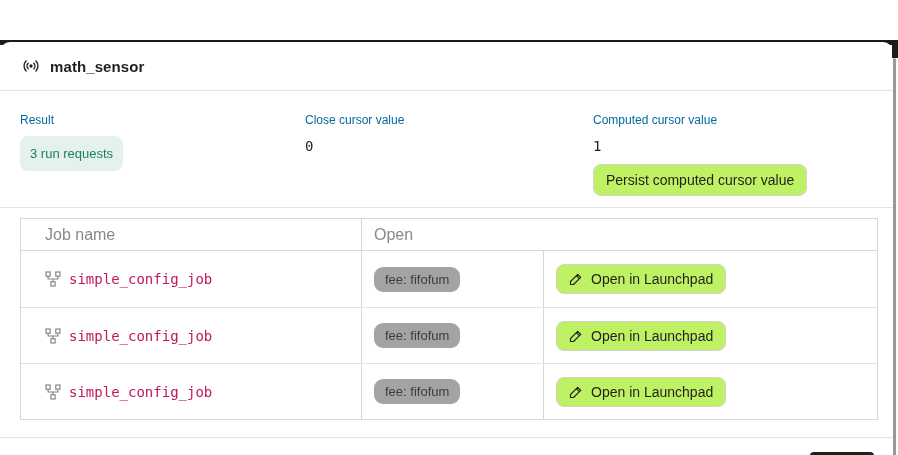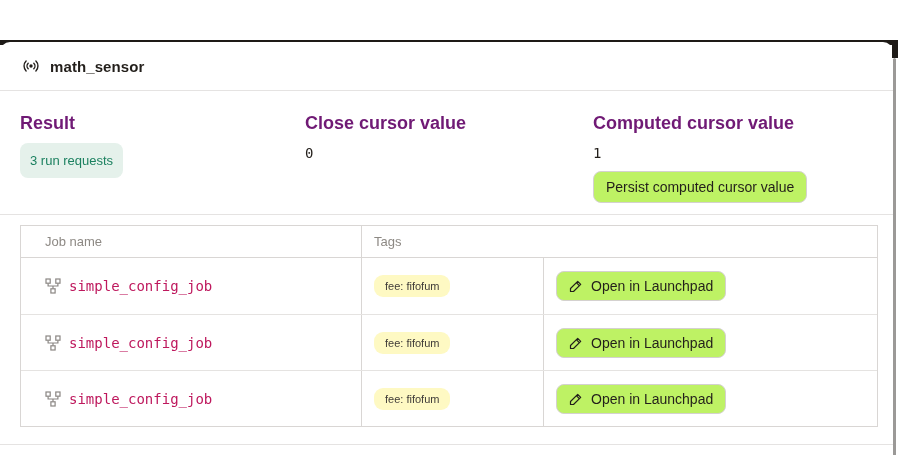--- a/index.html
+++ b/index.html
@@ -19,45 +19,45 @@
 
   
   .dlg-header { display:flex; align-items:center; gap:10px; height:49px; padding:0 22px;
                 border-bottom:1px solid #e5e3e2; }
   .dlg-title { font-size:15px; font-weight:600; letter-spacing:.1px; }
   .icon { display:inline-flex; align-items:center; justify-content:center; flex:none; }
 
   
   .summary { display:flex; padding:22px 20px 0 20px; }
   .scol1 { width:285px; } .scol2 { width:288px; } .scol3 { flex:1; }
-  .slabel { font-size:18px; font-weight:700; margin-bottom:9px; color:#701a75; }
+  .slabel { font-size:12px; font-weight:400; margin-bottom:9px; color:#0369a1; }
   .badge { display:inline-block; background:#e5f1eb; color:#1c8160; font-size:13px;
            padding:10px 10px; border-radius:8px; }
   .mono-val { font-family:"DejaVu Sans Mono", monospace; font-size:14px; color:#231f1b; padding-top:2px; }
   .btn { display:inline-flex; align-items:center; gap:8px; background:#bef264;
          border:1px solid #d4d1cf; border-radius:8px; padding:6px 12px; font-size:14px;
          font-family:"Liberation Sans", sans-serif; color:#231f1b; cursor:pointer; line-height:16px; }
   .persist-btn { margin-top:10px; padding:7px 12px; }
 
   .section-divider { height:1px; background:#e5e3e2; margin-top:11px; }
 
   
   .jobs-table { margin:10px 15px 0 20px; border:1px solid #d9d6d4; }
   .trow { display:grid; grid-template-columns:340px 182px 1fr; align-items:center; }
   .thead-row { height:32px; border-bottom:1px solid #d9d6d4; }
-  .thead-row .cell { font-size:13px; color:#8d8984; }
+  .thead-row .cell { font-size:16px; color:#8d8984; }
   .data-row { height:56px; }
   .data-row + .data-row { border-top:1px solid #e5e3e1; }
   .cell { padding:0 12px; height:100%; display:flex; align-items:center; }
   .cell.c2, .cell.c3 { border-left:1px solid #d9d6d4; }
   .cell.c1 { padding-left:24px; }
 
   .job-link { display:inline-flex; align-items:center; gap:8px; text-decoration:none; }
   .job-link span.jtxt { font-family:"DejaVu Sans Mono", monospace; font-size:14px; color:#be185d; }
-  .tag-pill { display:inline-block; background:#fef9c3; color:#3f3b38; font-size:11px;
+  .tag-pill { display:inline-block; background:#a3a3a3; color:#3f3b38; font-size:13px;
               padding:5px 11px; border-radius:9px; }
 
   
   .footer-divider { height:1px; background:#e5e3e2; margin-top:17px; }
   .dlg-footer { display:flex; justify-content:flex-end; padding:14px 19px 0 0; }
   .close-btn { background:#231f1b; color:#fff; border:none; border-radius:4px;
                font-size:14px; font-family:"Liberation Sans", sans-serif;
                padding:8px 14px; cursor:pointer; }
 </style>
 </head>
@@ -97,21 +97,21 @@
           <span>Persist computed cursor value</span>
         </button>
       </div>
     </div>
 
     <div class="section-divider"></div>
 
     <div class="jobs-table">
       <div class="trow thead-row">
         <div class="cell c1">Job name</div>
-        <div class="cell c2">Tags</div>
+        <div class="cell c2">Open</div>
       </div>
 
       <div class="trow data-row">
         <div class="cell c1">
           <a class="job-link" href="#">
             <span class="icon">
               <svg width="16" height="16" viewBox="0 0 16 16" fill="none" stroke="#8a8683" stroke-width="1.2">
                 <rect x="1" y="1" width="4.2" height="4.2"></rect>
                   <rect x="10.8" y="1" width="4.2" height="4.2"></rect>
                 <rect x="5.9" y="10.8" width="4.2" height="4.2"></rect>

